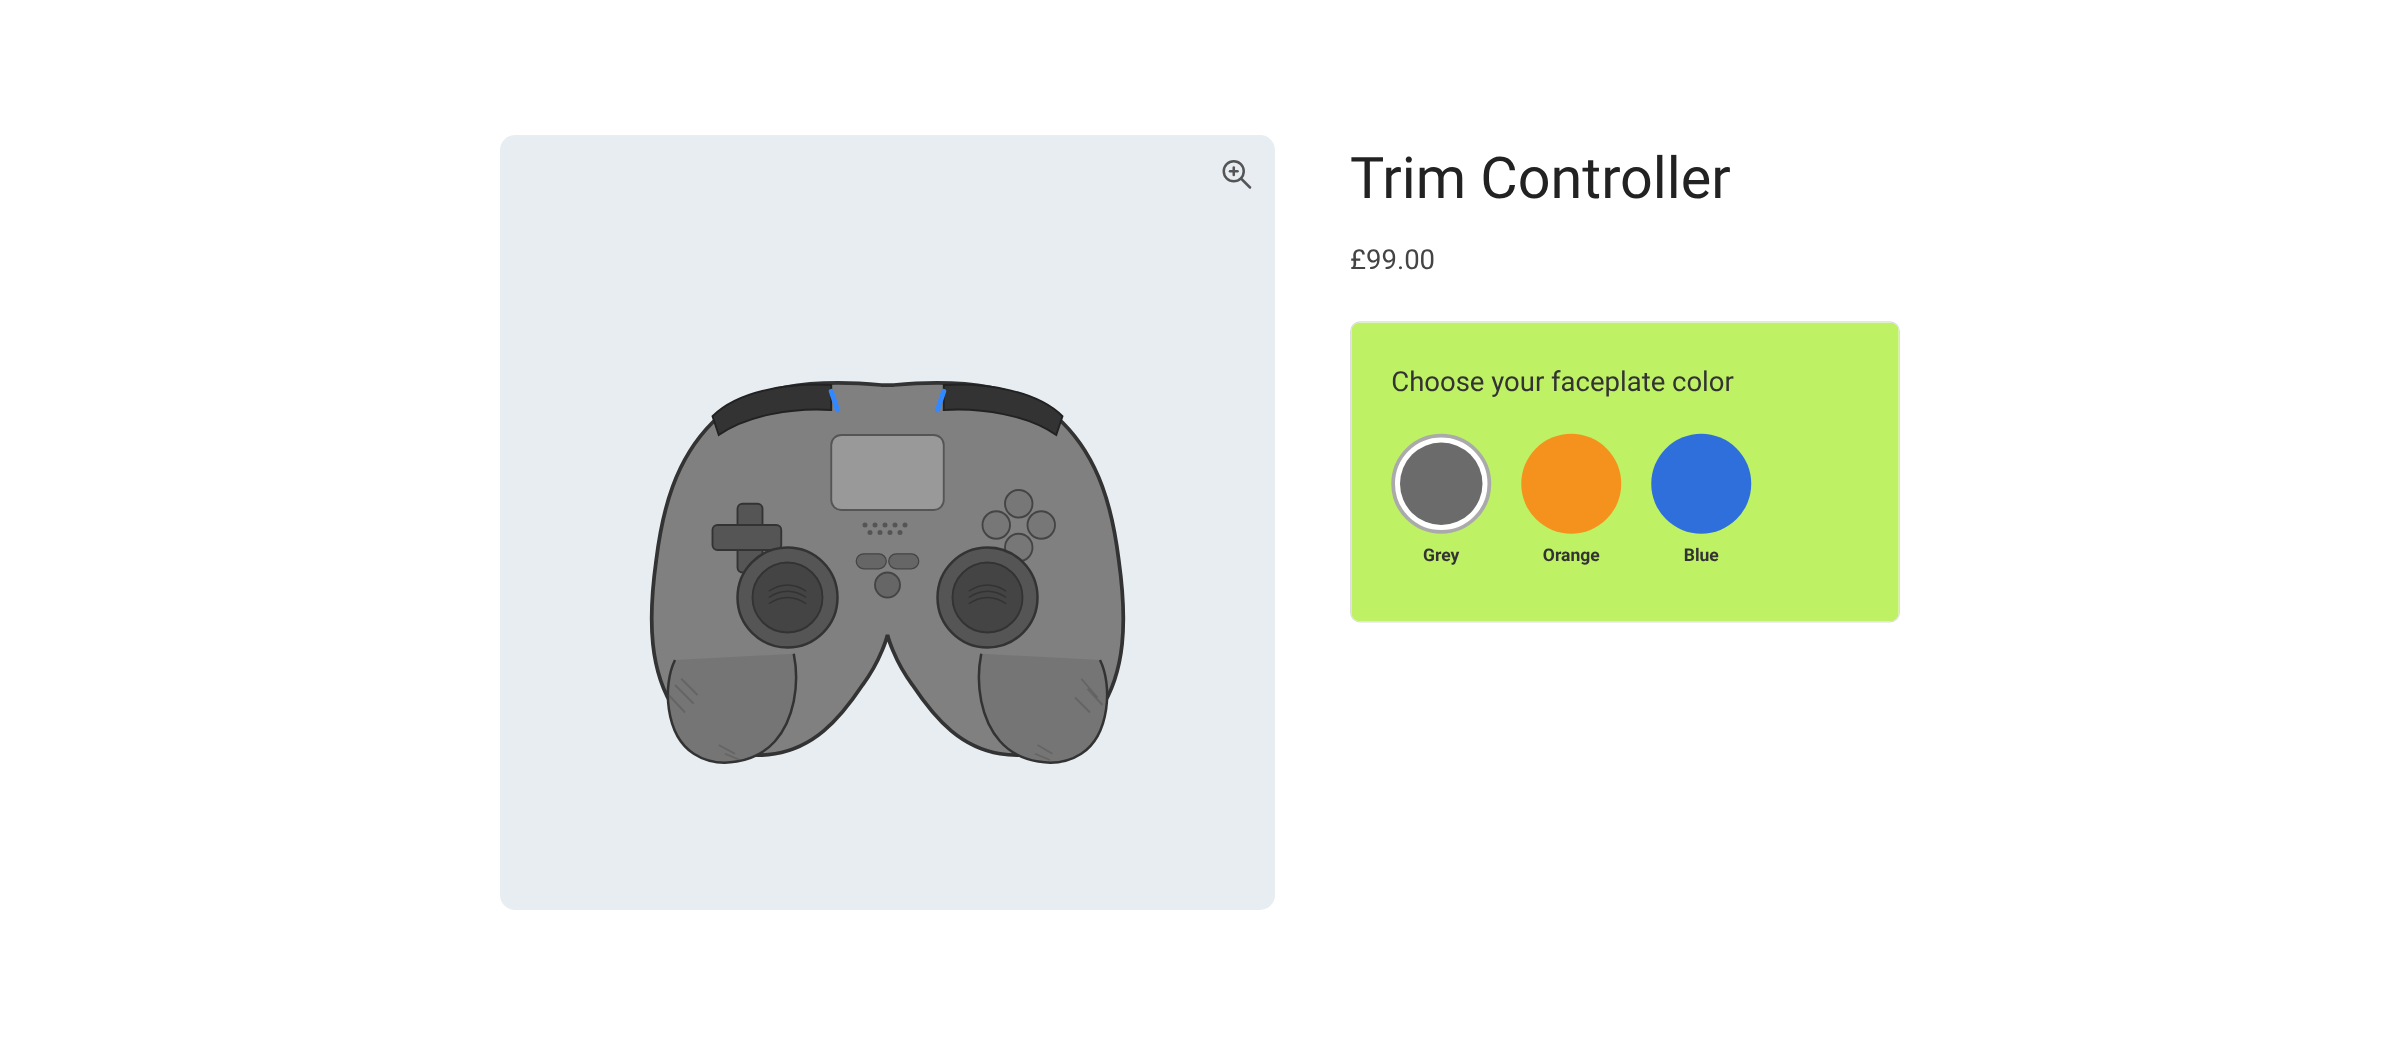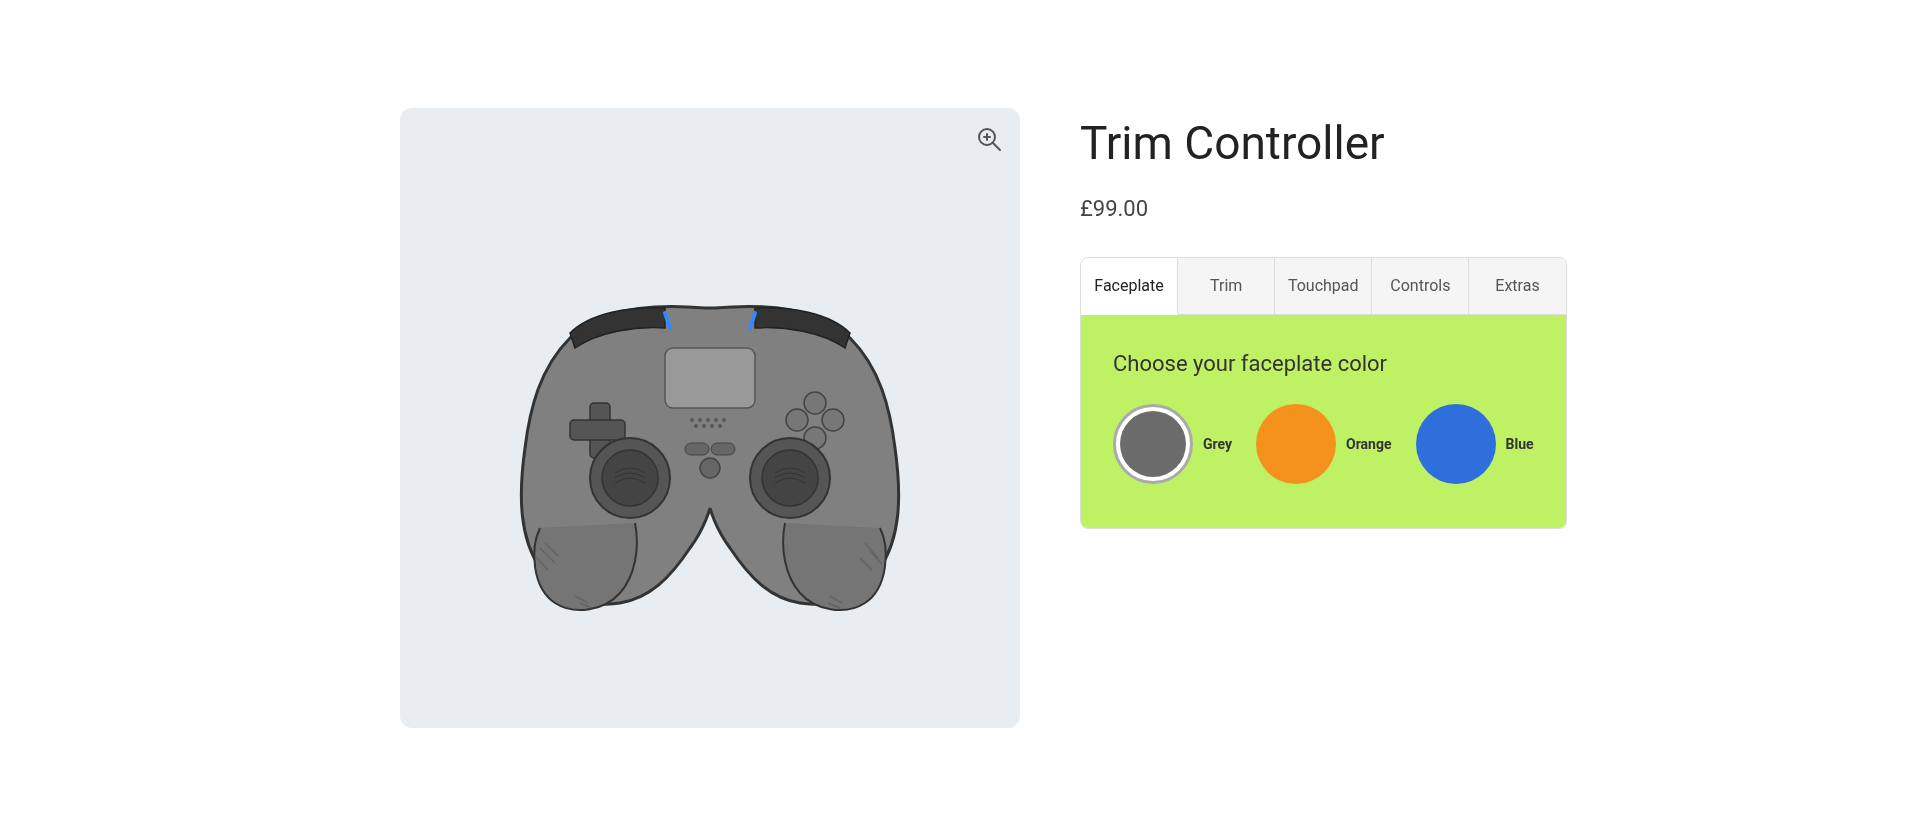--- a/index.html
+++ b/index.html
@@ -98,21 +98,21 @@
       margin-bottom: 28px;
       font-weight: 400;
     }
     .color-options {
       display: flex;
       gap: 24px;
       align-items: flex-start;
     }
     .color-option {
       display: flex;
-      flex-direction: row;
+      flex-direction: column;
       align-items: center;
       gap: 10px;
       cursor: pointer;
     }
     .color-swatch {
       width: 80px;
       height: 80px;
       border-radius: 50%;
       display: flex;
       align-items: center;
@@ -225,27 +225,20 @@
         <line x1="318" y1="355" x2="330" y2="360" stroke="#555" stroke-width="1.5" opacity="0.5"></line>
       </g>
     </svg>
   </div>
 
   <div class="product-info">
     <h1 class="product-title">Trim Controller</h1>
     <div class="product-price">£99.00</div>
 
     <div class="tabs-panel">
-      <div class="tabs-header">
-        <div class="tab-item active">Faceplate</div>
-        <div class="tab-item">Trim</div>
-        <div class="tab-item">Touchpad</div>
-        <div class="tab-item">Controls</div>
-        <div class="tab-item">Extras</div>
-      </div>
       <div class="tab-content">
         <div class="color-section-title">Choose your faceplate color</div>
         <div class="color-options">
 
           <div class="color-option">
             <div class="color-swatch selected" style="border: 3px solid #aaa;">
               <div class="inner-circle" style="width:66px;height:66px;border-radius:50%;background:#6b6b6b;"></div>
             </div>
             <span class="color-label">Grey</span>
           </div>

